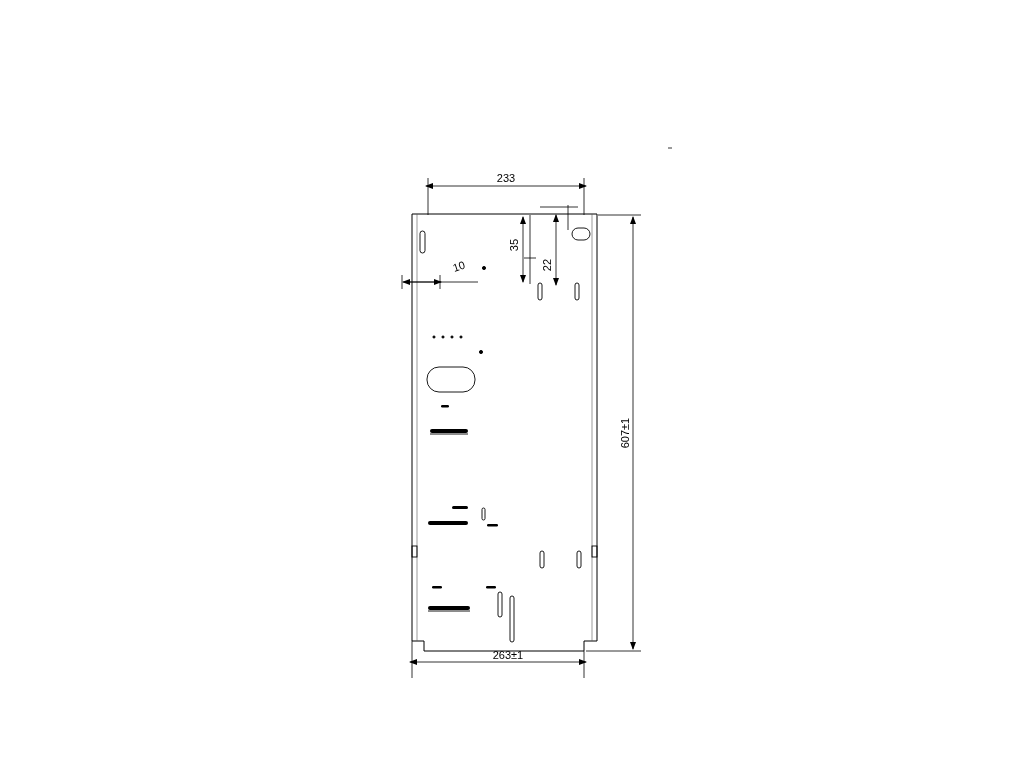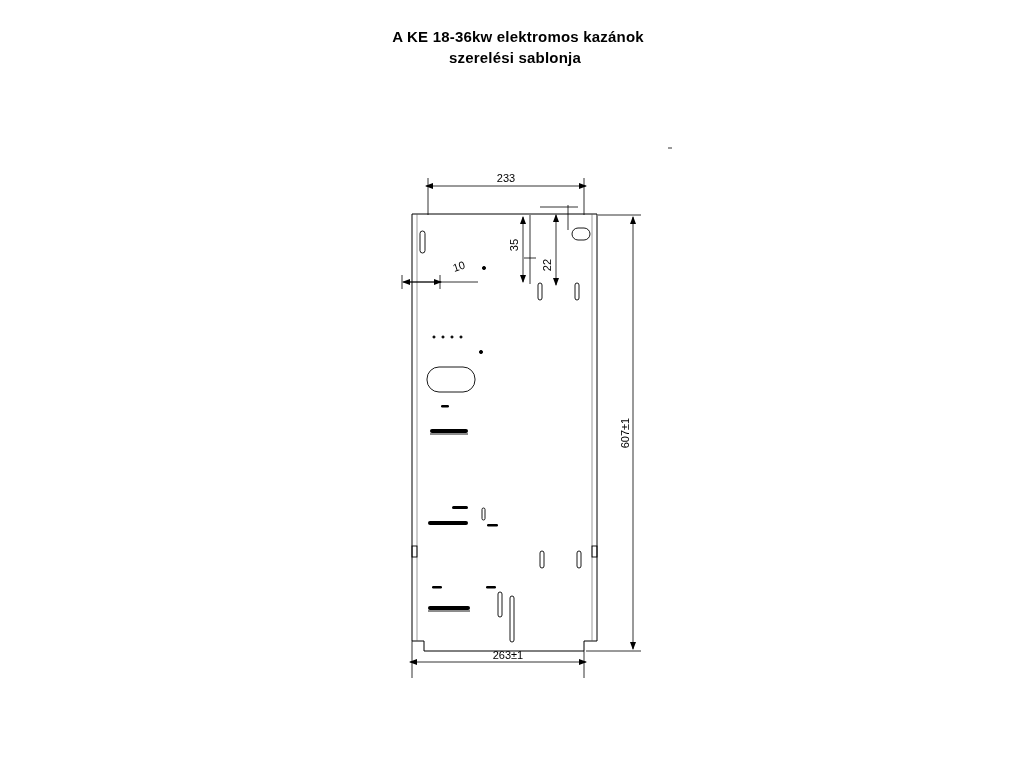--- a/index.html
+++ b/index.html
@@ -53,24 +53,20 @@
     font-family: "Liberation Sans", sans-serif;
     font-size: 11px;
     fill: #000000;
   }
 </style>
 </head>
 <body>
 
 <div id="page">
 
-  <div class="title-block">
-    <div class="title-line title-line-1">A KE  18-36kw  elektromos kazánok</div>
-    <div class="title-line title-line-2">szerelési sablonja</div>
-  </div>
 
   <svg id="drawing" viewBox="0 0 1024 768">
     <defs>
       <marker id="arrow-r" markerWidth="8" markerHeight="6" refX="7" refY="3" orient="auto" markerUnits="userSpaceOnUse">
         <path d="M0,0 L8,3 L0,6 z" fill="#000000"></path>
       </marker>
       <marker id="arrow-l" markerWidth="8" markerHeight="6" refX="1" refY="3" orient="auto" markerUnits="userSpaceOnUse">
         <path d="M8,0 L0,3 L8,6 z" fill="#000000"></path>
       </marker>
     </defs>

